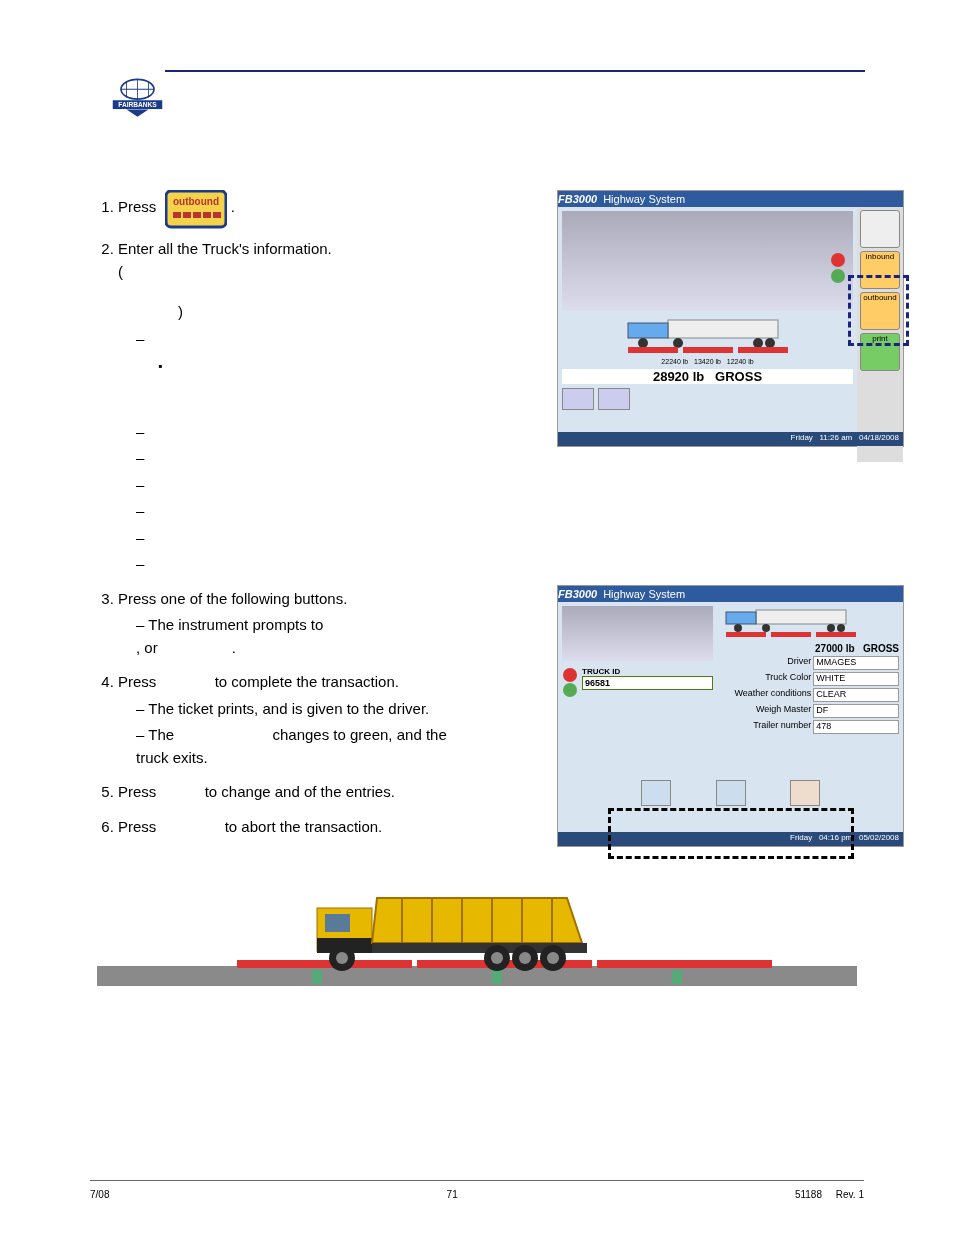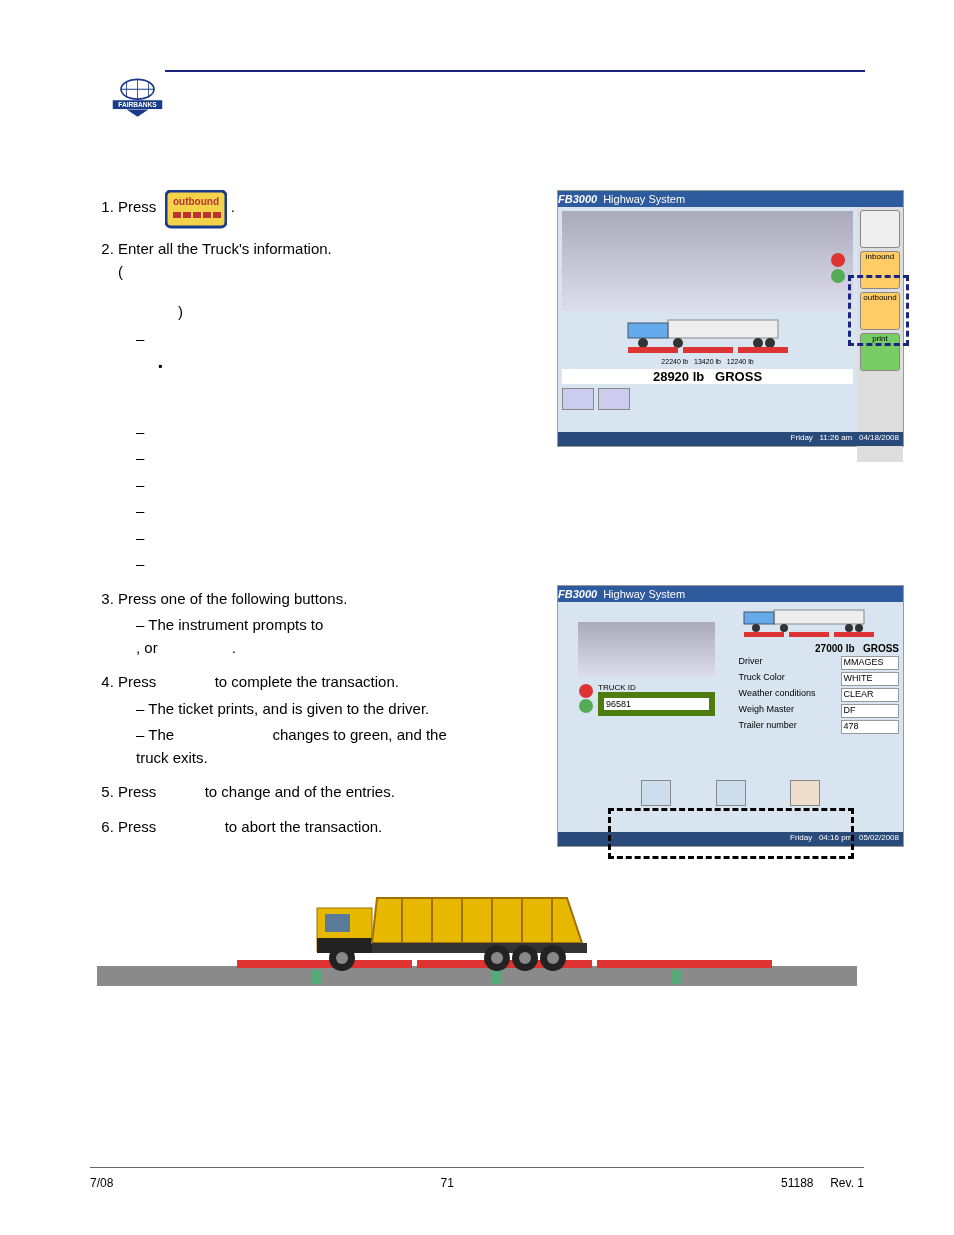--- a/index.html
+++ b/index.html
@@ -95,37 +95,37 @@
     border: 3px dashed #000;
     width: 240px; height: 45px;
     right: 10px; top: 618px;
   }
   .truck-illustration {
     margin: 40px auto 0 auto;
     text-align: center;
   }
   .footer {
     position: absolute;
-    bottom: 45px;
+    bottom: 35px;
     left: 90px;
     right: 90px;
     border-top: 1px solid #666;
     padding-top: 8px;
     display: flex;
     justify-content: space-between;
-    font-size: 12px;
+    font-size: 10px;
   }
   .sc-title { background:#2e5a9e; color:#fff; font-size:11px; padding:2px 0; display:flex; }
   .sc-weight { background:#fff; margin:4px; text-align:center; font-weight:bold; font-size:13px; }
   .sc-sidebtn { width:38px; height:36px; margin:3px; border:1px solid #888; border-radius:3px; display:block; font-size:8px; text-align:center; }
   .sc-side { float:right; width:46px; background:#ddd; height:100%; box-sizing:border-box; }
   .sc-main { margin-right:46px; }
   .sc-footer { position:absolute; bottom:0; left:0; right:0; height:14px; background:#2a4a7a; color:#fff; font-size:8px; text-align:right; padding:1px 4px; box-sizing:border-box;}
   .form-row { display:flex; font-size:9px; margin:2px 0;}
-  .form-row .lbl { width:90px; text-align:left; padding-right:12px;}
+  .form-row .lbl { width:90px; text-align:right; padding-right:2px;}
   .form-row .val { flex:1; background:#fff; border:1px solid #999; padding:0 2px; height:12px;}
 </style>
 </head>
 <body>
 
 <div class="page">
 
   <div class="header-area">
     <div class="header-logo">
       <svg class="logo-svg" viewBox="0 0 100 100">
@@ -196,30 +196,30 @@
       </div>
     </div>
     <div class="callout1"></div>
 
     <div class="screenshot screenshot2">
       <div class="sc-title">
         <span style="font-weight:bold; font-style:italic; margin-right:6px;">FB3000</span>
         <span style="flex:1;">Highway System</span>
       </div>
       <div style="display:flex;">
-        <div style="width:46%; padding:20px;">
+        <div style="width:46%; padding:4px;font-weight:bold;">
           <div style="height:55px; background:linear-gradient(#aab,#dde);"></div>
           <div style="margin-top:6px; display:flex; align-items:flex-start;">
             <div>
               <div style="width:14px;height:14px;border-radius:50%;background:#d33;margin:1px;"></div>
               <div style="width:14px;height:14px;border-radius:50%;background:#5a5;margin:1px;"></div>
             </div>
             <div style="flex:1; margin-left:4px;">
               <div style="font-size:8px;">TRUCK ID</div>
-              <div style="background:#fff;border:6px solid #4d7c0f;padding:1px 2px;font-size:9px;">96581</div>
+              <div style="background:#fff;border:1px solid #4d7c0f;padding:1px 2px;font-size:9px;">96581</div>
             </div>
           </div>
         </div>
         <div style="width:54%; padding:4px;">
           <svg width="140" height="34">
             <rect x="35" y="4" width="90" height="14" fill="#eee" stroke="#888"></rect>
             <rect x="5" y="6" width="30" height="12" fill="#6ae" stroke="#456"></rect>
             <circle cx="17" cy="22" r="4" fill="#333"></circle>
               <circle cx="45" cy="22" r="4" fill="#333"></circle>
             <circle cx="110" cy="22" r="4" fill="#333"></circle>

